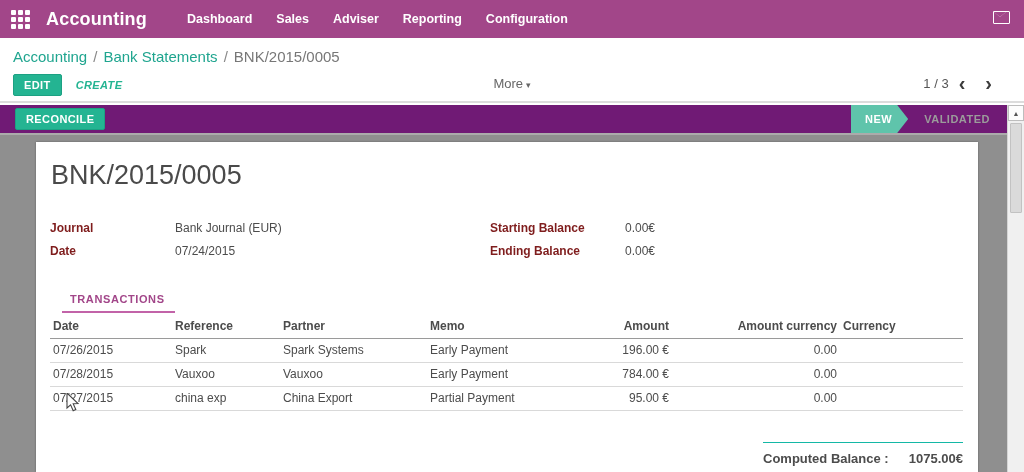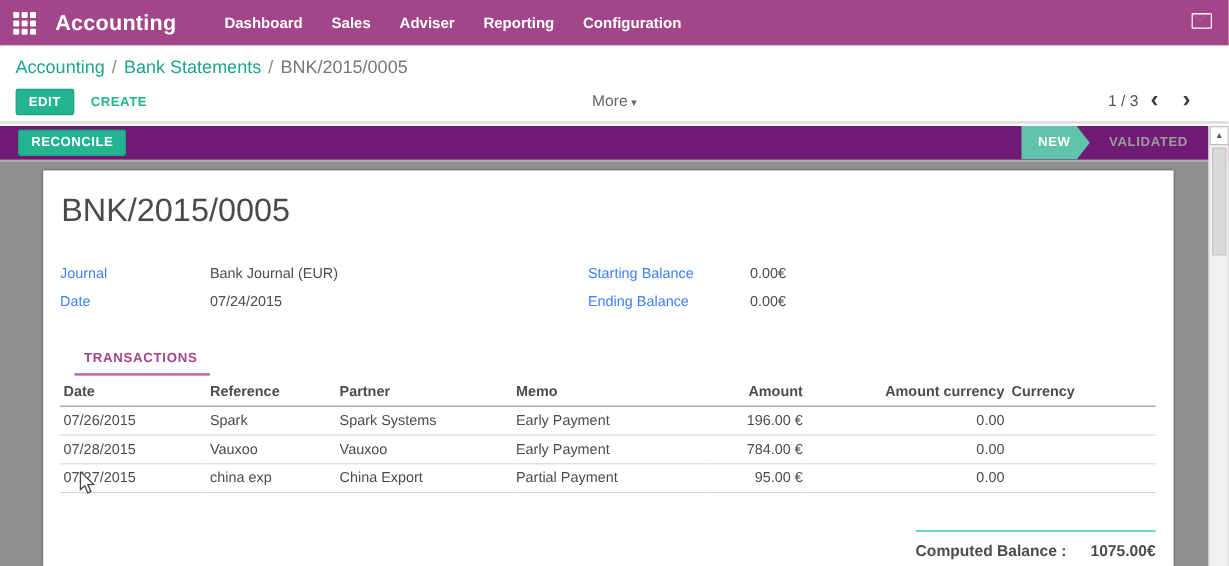--- a/index.html
+++ b/index.html
@@ -18,21 +18,21 @@
   .envelope::after { content:""; position:absolute; left:0px; top:-0.5px; border-left:6.5px solid transparent; border-right:6.5px solid transparent; border-top:5px solid #a24689; width:0; }
 
   
   .control-panel { position:absolute; left:0; top:38px; width:1024px; height:65px; background:#fff; border-bottom:2px solid #dcdcdc; }
   .breadcrumb { position:absolute; left:13px; top:10px; font-size:15px; }
   .breadcrumb a { color:#1fa58f; text-decoration:none; cursor:pointer; }
   .breadcrumb .sep { color:#888; margin:0 6px; }
   .breadcrumb .current { color:#777; }
   .btn-row { position:absolute; left:13px; top:35px; height:24px; display:flex; align-items:center; }
   .btn-primary { background:#24b492; color:#fff; border:1px solid #1ca183; font-size:11px; font-weight:bold; letter-spacing:.4px; padding:4px 10px; border-radius:2px; cursor:pointer; }
-  .btn-link { color:#24b492; background:none; border:none; font-size:11px; font-weight:bold; letter-spacing:.4px; margin-left:14px; cursor:pointer; }
+  .btn-link { color:#24b492; background:none; border:none; font-size:11px; font-weight:bold; letter-spacing:.4px; margin-left:14px; cursor:pointer;font-style:italic; }
   .more-dd { position:absolute; left:50%; transform:translateX(-50%); top:38px; font-size:13px; color:#666; cursor:pointer; }
   .more-dd .caret { font-size:9px; color:#666; margin-left:3px; }
   .pager { position:absolute; right:22px; top:36px; display:flex; align-items:center; font-size:13px; color:#555; }
   .pager .chev { font-size:20px; line-height:18px; color:#3c3c3c; padding:0 10px; cursor:pointer; font-weight:bold; }
 
   
   .statusbar { position:absolute; left:0; top:105px; width:1024px; height:30px; background:#701a75; border-bottom:2px solid #ababab; }
   .reconcile { position:absolute; left:15px; top:3px; }
   .states { position:absolute; right:20px; top:0; height:28px; display:flex; align-items:stretch; }
   .state { font-size:11px; font-weight:bold; letter-spacing:.5px; display:flex; align-items:center; }
@@ -42,21 +42,21 @@
   
   .page-bg { position:absolute; left:0; top:135px; width:1024px; height:337px; background:#8f8f8f; }
   .sheet { position:absolute; left:36px; top:142px; width:942px; height:330px; background:#fff; box-shadow:0 0 2px rgba(0,0,0,.35); padding:0 14px; }
   .sheet-title { font-size:27px; color:#4a4a4a; margin-top:18px; margin-left:1px; font-weight:normal; }
 
   .fields { display:flex; margin-top:30px; font-size:12px; }
   .fgroup { display:flex; flex-direction:column; gap:9px; }
   .fgroup.left { width:440px; }
   .fgroup.right { width:460px; }
   .frow { display:flex; }
-  .flabel { font-weight:normal; color:#3b82f6; }
+  .flabel { font-weight:bold; color:#7f1d1d; }
   .left .flabel { width:125px; }
   .right .flabel { width:135px; }
   .fvalue { color:#4c4c4c; }
 
   .tab-strip { margin-top:31px; }
   .tab { display:inline-block; font-size:11px; font-weight:bold; letter-spacing:.6px; color:#a24689; padding:0 10px 6px 8px; border-bottom:2px solid #c263a8; cursor:pointer;margin-left:12px; }
 
   table.tx { border-collapse:collapse; width:913px; table-layout:fixed; font-size:12px; margin-top:2px; }
   table.tx th { text-align:left; font-weight:bold; color:#4c4c4c; padding:4px 3px 5px 3px; border-bottom:1px solid #9a9a9a; }
   table.tx td { padding:4px 3px 5px 3px; border-bottom:1px solid #d9d9d9; color:#4c4c4c; background:#fff; }

